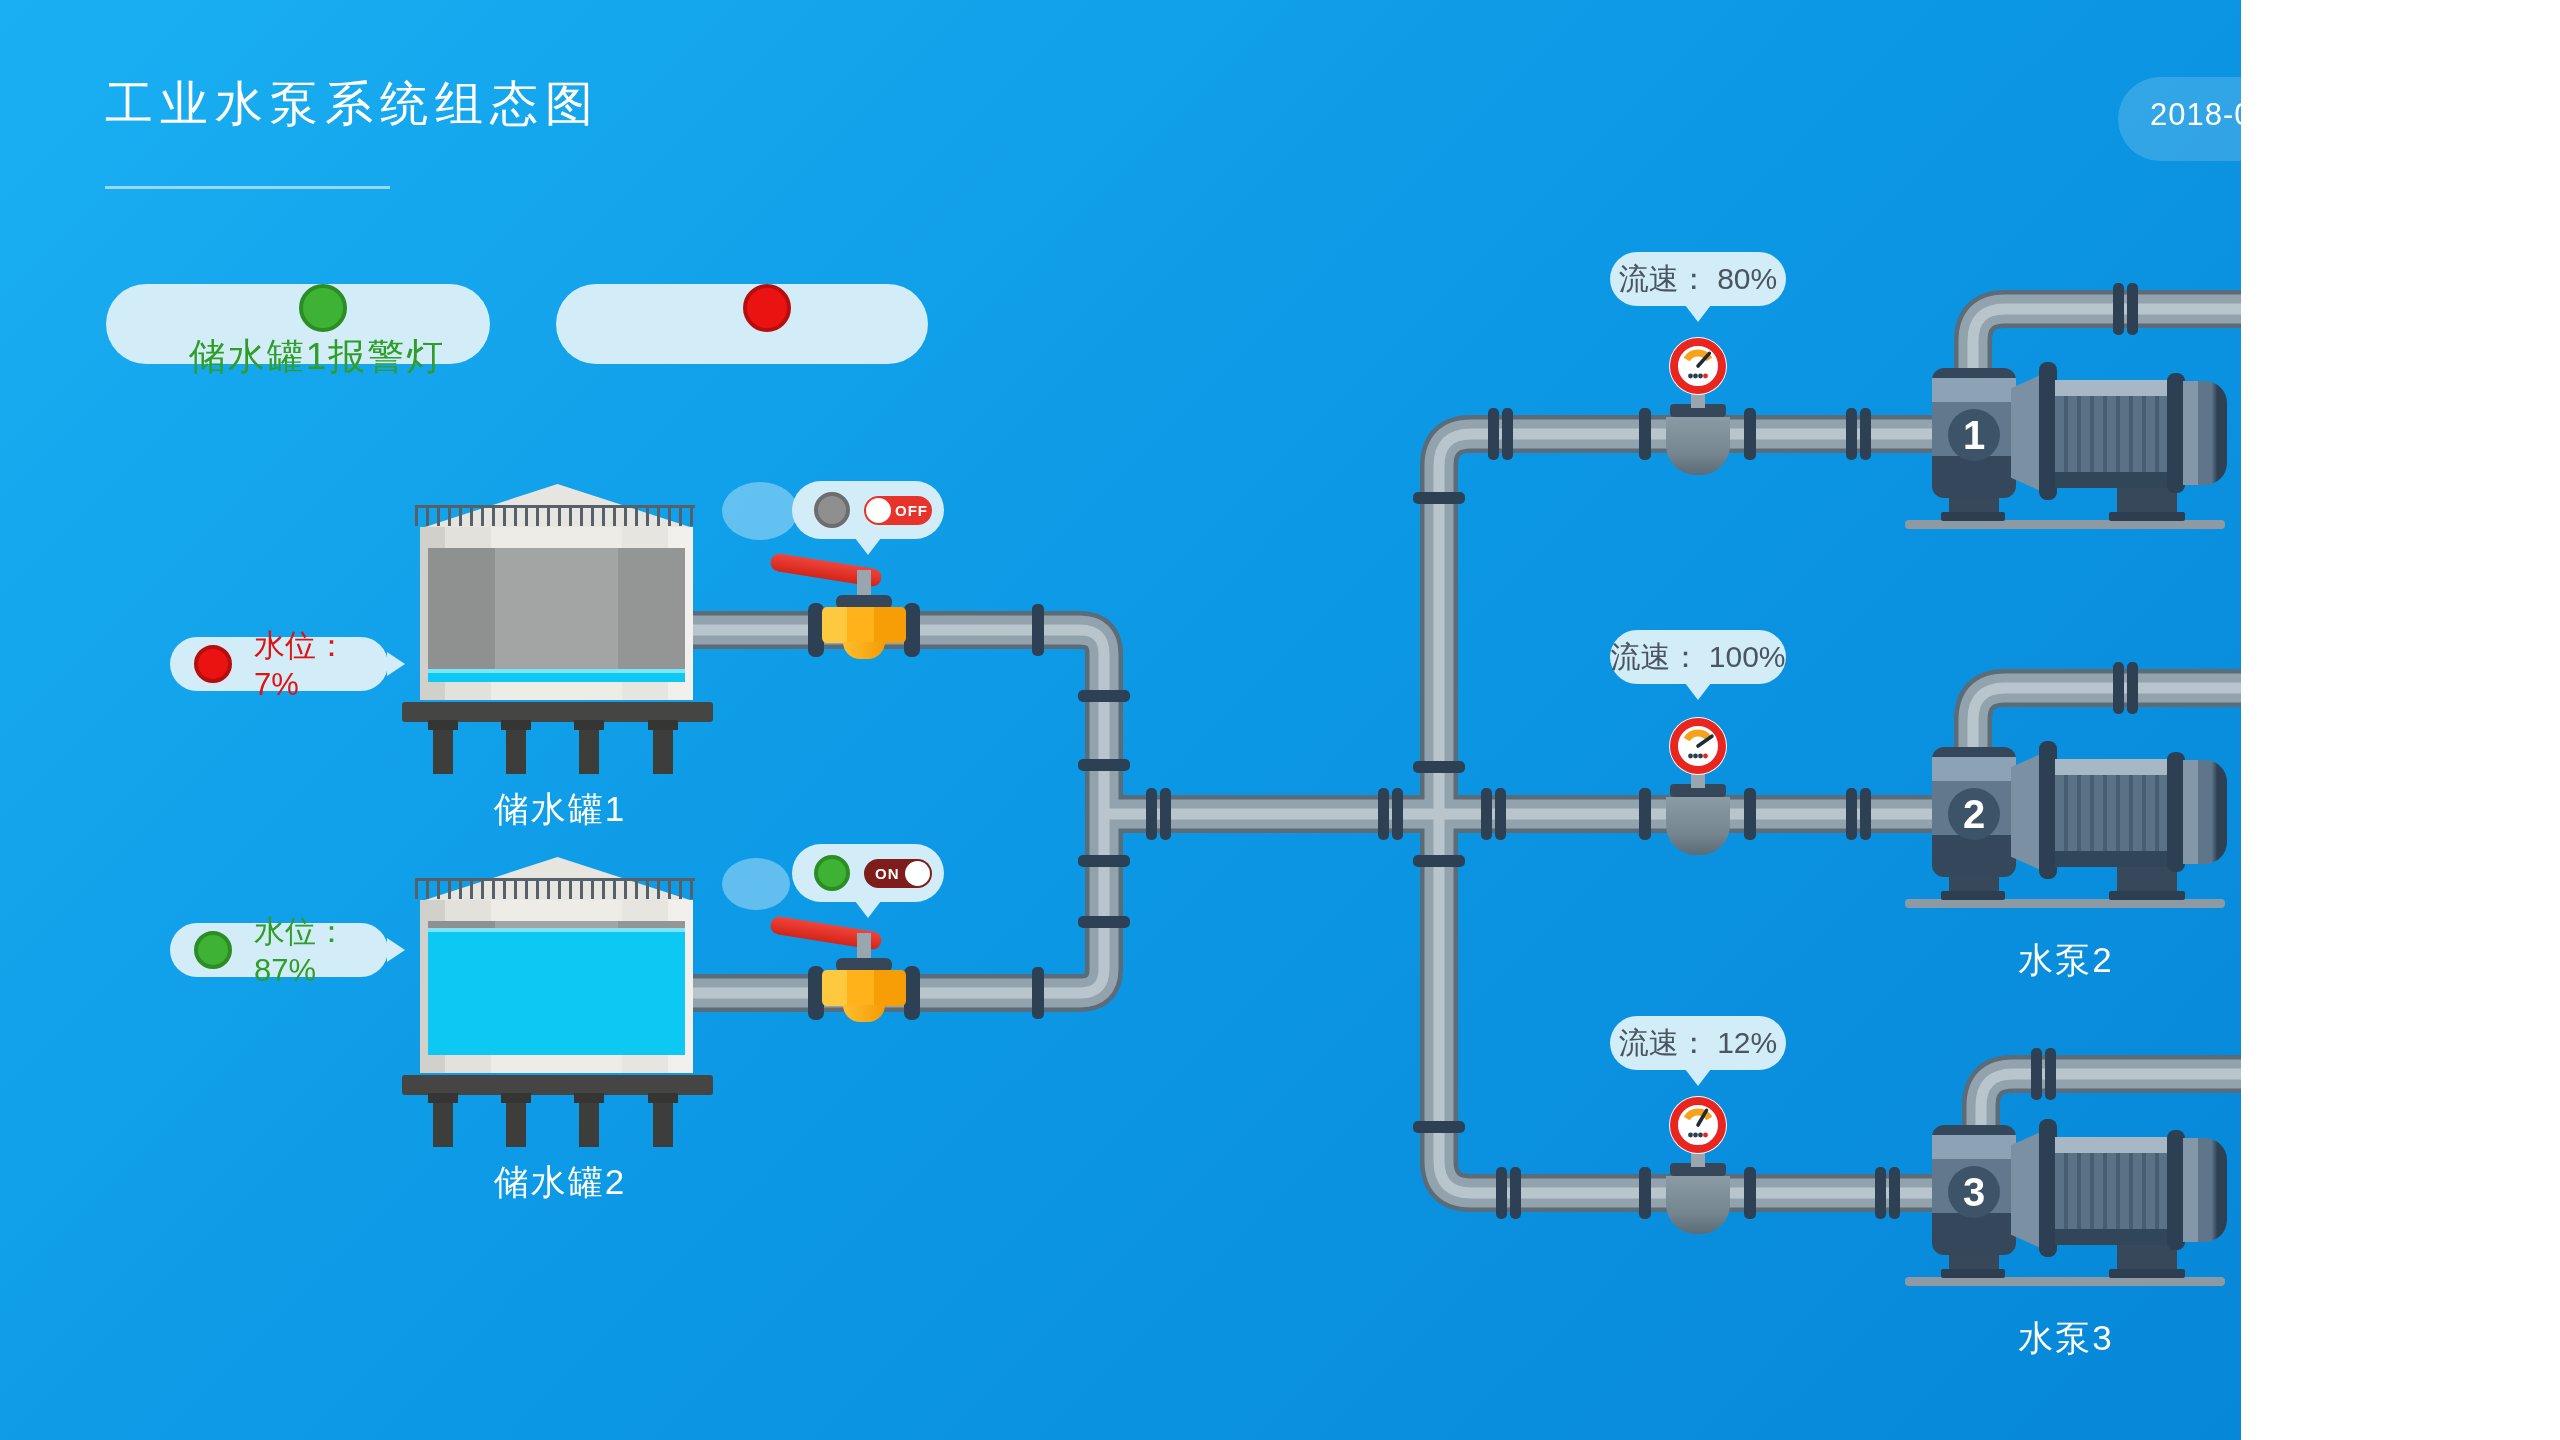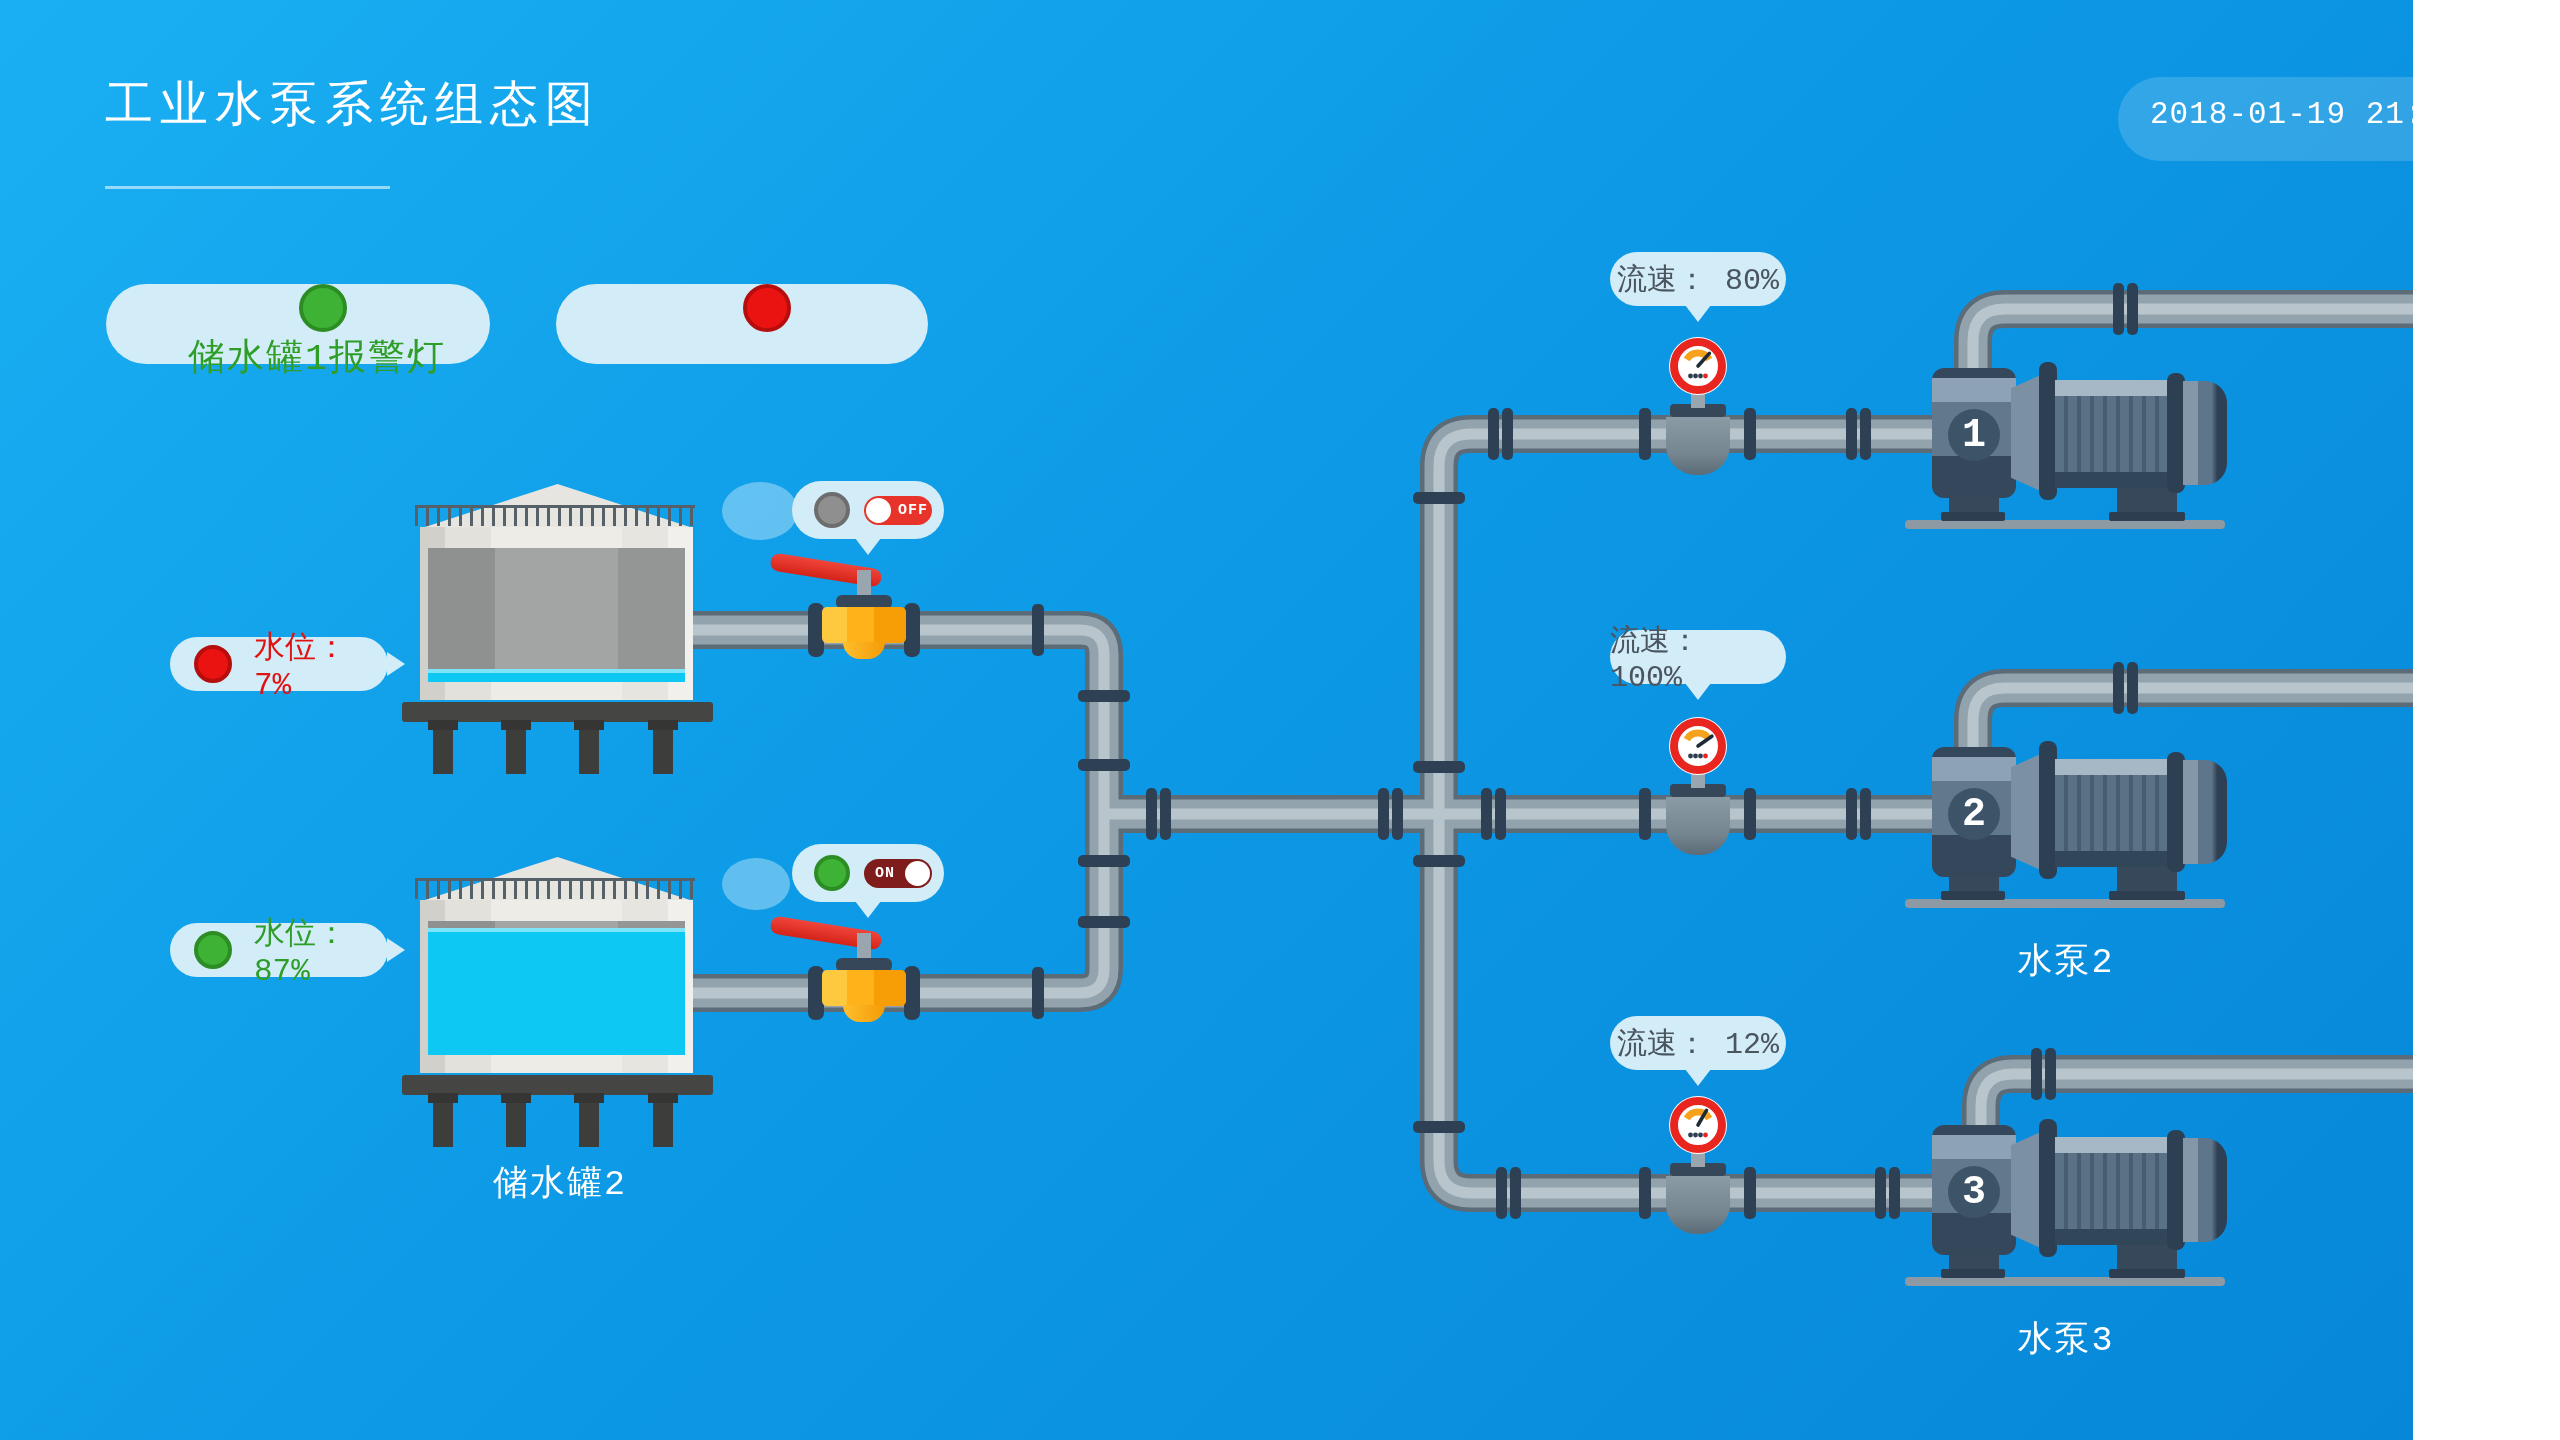--- a/index.html
+++ b/index.html
@@ -1,18 +1,18 @@
 <!DOCTYPE html>
 <html><head>
 <meta charset="utf-8">
 <style>
   html,body{margin:0;padding:0;}
   body{font-family:"Liberation Sans","DejaVu Sans",sans-serif;}
-  .stage{position:relative;width:2413px;height:1440px;overflow:hidden;
-         background:linear-gradient(135deg,#1aaff2 0%,#0d9ae6 45%,#0787d8 100%);font-family:Liberation Mono, monospace;}
+  .stage{position:relative;width:2241px;height:1440px;overflow:hidden;
+         background:linear-gradient(135deg,#1aaff2 0%,#0d9ae6 45%,#0787d8 100%);}
   .abs{position:absolute;}
 
   
   .title{left:105px;top:72px;color:#fff;font-size:48px;letter-spacing:7px;font-weight:400;}
   .title-rule{left:105px;top:186px;width:285px;height:3px;background:rgba(255,255,255,.55);}
   .ts-pill{left:2118px;top:77px;width:470px;height:84px;border-radius:42px;background:rgba(255,255,255,.16);}
   .ts-text{left:2150px;top:97px;width:400px;color:#fff;font-size:31px;letter-spacing:1px;}
   .watermark{left:2238px;top:6px;color:#fff;font-size:94px;font-weight:bold;letter-spacing:2px;z-index:9;}
 
   
@@ -244,20 +244,21 @@
     <div class="rail"></div>
     <div class="shell"></div>
     <div class="window">
       <div class="water" style="height: 7%;"></div>
     </div>
     <div class="platform"></div>
     <div class="leg l1"></div>
     <div class="leg l2"></div>
     <div class="leg l3"></div>
     <div class="leg l4"></div>
+    <div class="tank-label">储水罐1</div>
   </div>
   <div class="abs tank tank2">
     <div class="roof"></div>
     <div class="rail"></div>
     <div class="shell"></div>
     <div class="window">
       <div class="water" style="height: 92%;"></div>
     </div>
     <div class="platform"></div>
     <div class="leg l1"></div>

